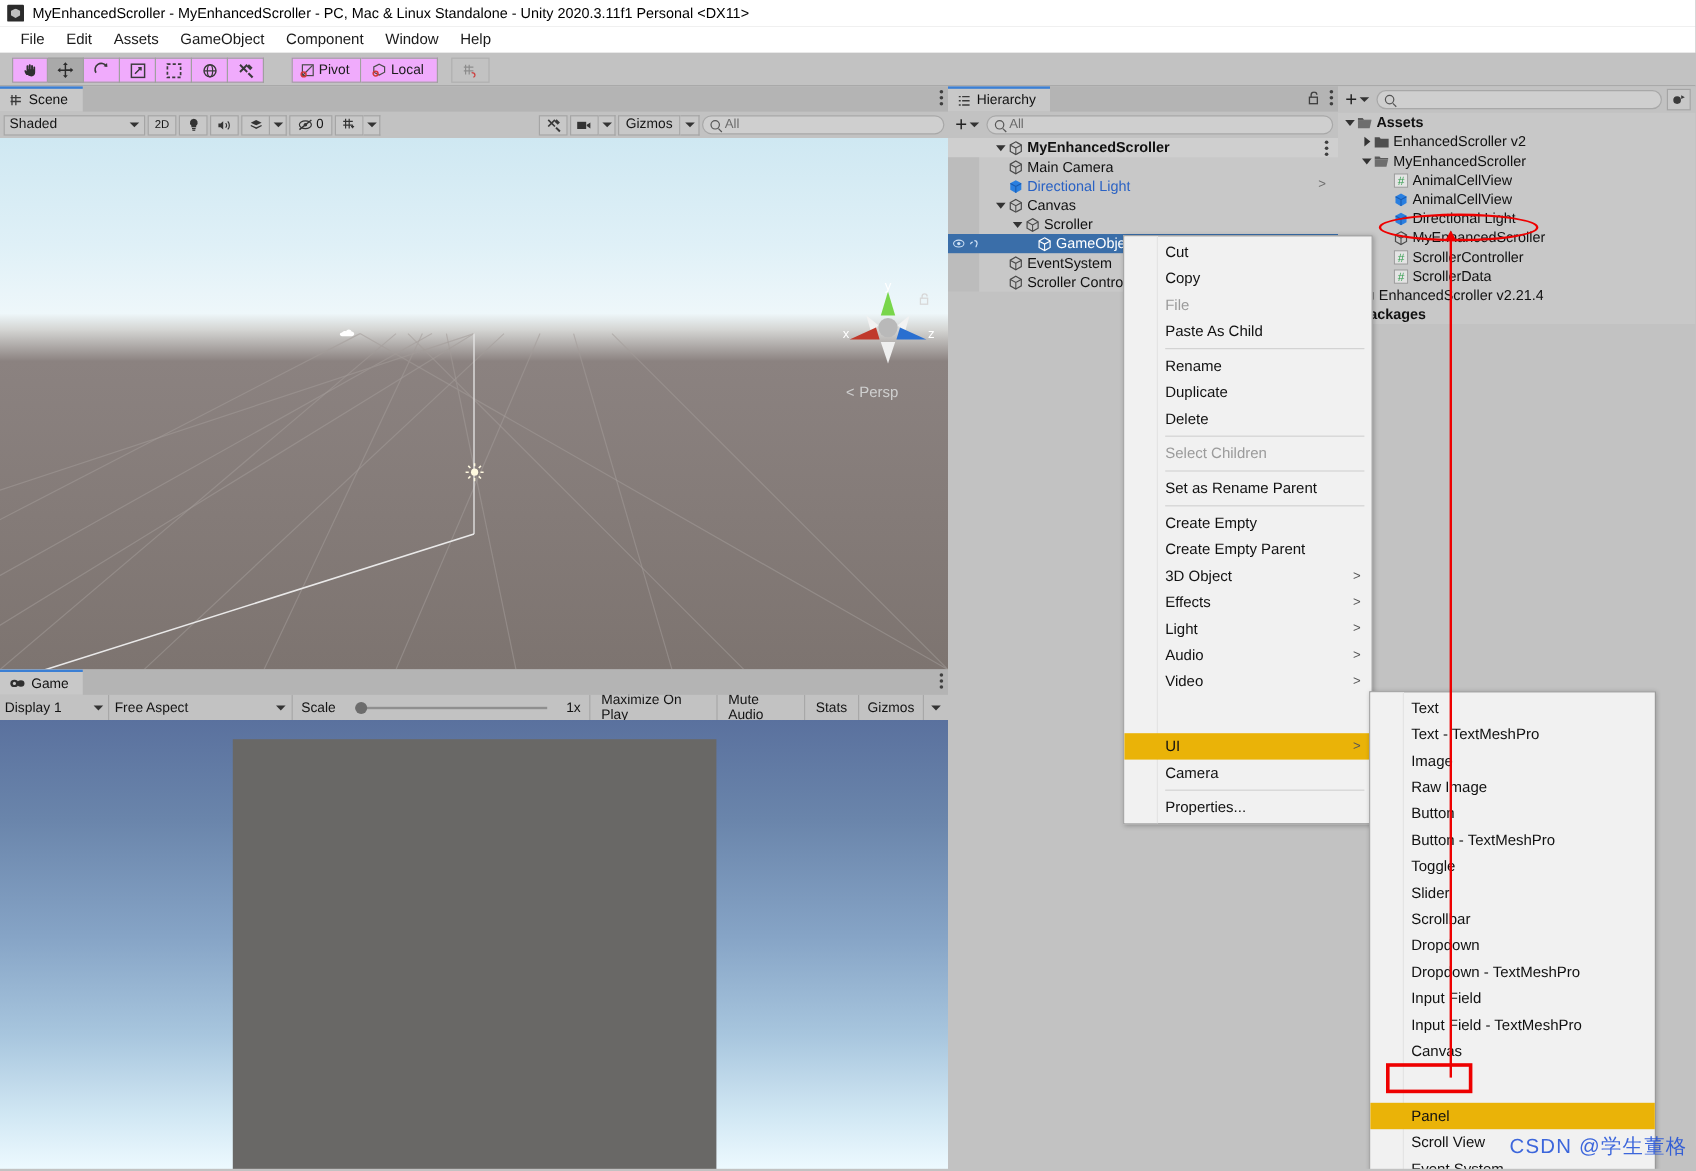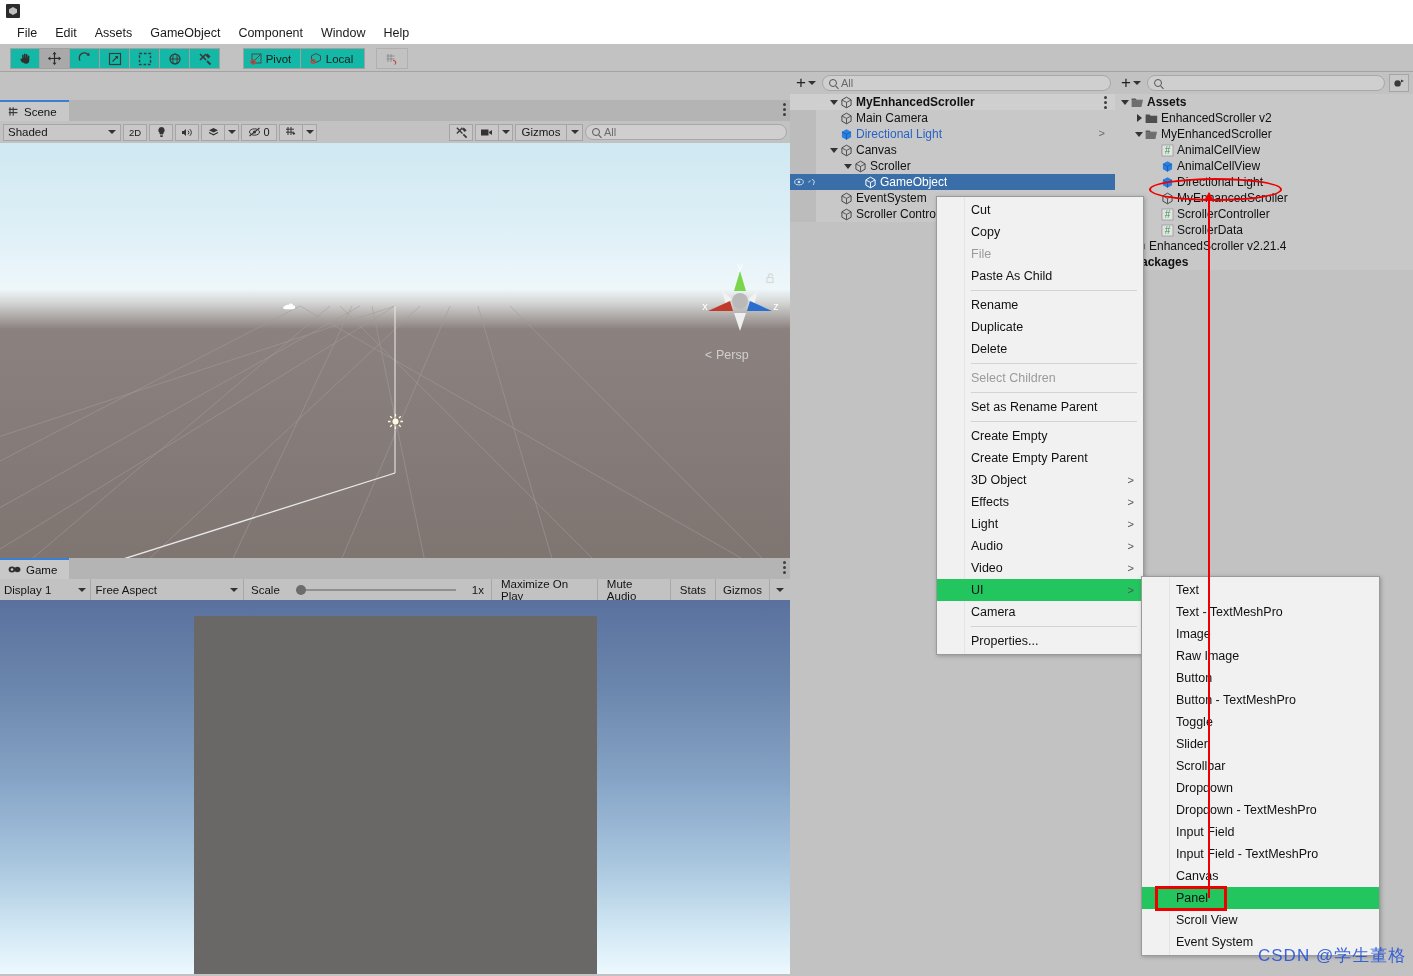--- a/index.html
+++ b/index.html
@@ -56,21 +56,21 @@
   }
   .tbtn {
     position: absolute; top: 4px; height: 21px;
     background: #c8c8c8;
     border: 1px solid #a0a0a0;
     display: flex; align-items: center; justify-content: center;
     font-size: 11.5px; color: #1c1c1c;
     cursor: default;
   }
   .tbtn.on { background: #a9a9a9; }
-  .tbtn.off { background: #14b8a6; }
+  .tbtn.off { background: #f0abfc; }
   .tbtn.dis { color: #8d8d8d; background: #c2c2c2; border-color: #b0b0b0;}
   .tgroup { position: absolute; top: 4px; display: flex; }
   .tgroup .tbtn { position: relative; top: 0; border-left-width: 0; }
   .tgroup .tbtn:first-child { border-left-width: 1px; }
   .icon-svg { display: block; }
 
   .pivotbtn { padding: 0 7px 0 4px; gap: 3px; }
 
   
   .playgroup { position: absolute; left: 888px; top: 46px; display: flex; }
@@ -166,21 +166,21 @@
     box-shadow: 1px 1px 4px rgba(0,0,0,.25);
     padding: 2px 0;
     font-size: 12.5px; color: #111;
   }
   .ctxmenu .item {
     height: 22px; display: flex; align-items: center;
     padding: 0 16px 0 34px; white-space: nowrap;
     position: relative; cursor: default;
   }
   .ctxmenu .item.dis { color: #9b9b9b; }
-  .ctxmenu .item.hl { background: #22c55e; }
+  .ctxmenu .item.hl { background: #eab308; margin-top: 32px; }
   .ctxmenu .sep { height: 1px; background: #d3d3d3; margin: 3px 6px 3px 34px; }
   .ctxmenu .arrow {
     position: absolute; right: 9px; top: 50%; transform: translateY(-50%);
     font-size: 11px; color: #555;
   }
   .ctxmenu .gutter {
     position: absolute; left: 0; top: 0; bottom: 0; width: 28px;
     background: #f1f1f1; border-right: 1px solid #e4e4e4;
   }
 
@@ -211,20 +211,21 @@
     background: #c2c2c2;
   }
 </style>
 </head>
 <body>
 
 <div id="app">
 
   <div class="titlebar">
     <div class="winicon"></div>
+    <div class="title">MyEnhancedScroller - MyEnhancedScroller - PC, Mac &amp; Linux Standalone - Unity 2020.3.11f1 Personal &lt;DX11&gt;</div>
   </div>
 
   <div class="menubar">
     <div class="mi">File</div>
     <div class="mi">Edit</div>
     <div class="mi">Assets</div>
     <div class="mi">GameObject</div>
     <div class="mi">Component</div>
     <div class="mi">Window</div>
     <div class="mi">Help</div>
@@ -315,21 +316,21 @@
       </div>
       <div class="playbtn disabled">
         <svg class="icon-svg" width="11" height="11" viewBox="0 0 11 11">
             <path d="M2.5 1.5l5 4-5 4z" fill="none" stroke="#8e8e8e" stroke-width="1.1"></path>
             <rect x="8" y="1.5" width="1.4" height="8" fill="#8e8e8e"></rect>
           </svg>
       </div>
     </div>
   </div>
 
-  <div class="panel" style="left:0; top:72px; width:790px; height:488px;margin-top:28px;">
+  <div class="panel" style="left:0; top:72px; width:790px; height:488px;">
     <div class="tabstrip">
       <div class="tab">
         <svg class="icon-svg" width="11" height="11" viewBox="0 0 11 11">
             <path d="M2 1.2v8.6M5.2 1.2v8.6M.8 3.4h8.6M.8 6.6h8.6" stroke="#3a3a3a" stroke-width="1.1"></path>
           </svg>
         <span>Scene</span>
       </div>
       <div class="right-icons">
         <div class="kebab">
             <i></i>
@@ -548,20 +549,40 @@
         <span class="caret-dn"></span>
       </div>
     </div>
 
     <div class="gameview" style="left:0; top:42px; width:790px; height:376px; background:linear-gradient(to bottom,#5a719e 0%,#6a85ab 22%,#86a4c6 48%,#a8c6de 70%,#d2e8f4 88%,#eefaff 100%);">
       <div style="position:absolute;left:194px;top:16px;width:403px;height:360px;background:#696866;"></div>
     </div>
   </div>
 
   <div class="panel" style="left:790px; top:72px; width:325px; height:904px;">
+    <div class="tabstrip">
+      <div class="tab">
+        <svg class="icon-svg" width="11" height="10" viewBox="0 0 11 10">
+            <path d="M1 1.5h1.6M1 5h1.6M1 8.5h1.6" stroke="#3a3a3a" stroke-width="1.2"></path>
+            <path d="M3.8 1.5h6.2M3.8 5h6.2M3.8 8.5h6.2" stroke="#3a3a3a" stroke-width="1.2"></path>
+          </svg>
+        <span>Hierarchy</span>
+      </div>
+      <div class="right-icons">
+        <svg class="icon-svg" width="10" height="12" viewBox="0 0 10 12">
+            <path d="M2.6 5V3.2A2.4 2.4 0 017.4 3" fill="none" stroke="#3f3f3f" stroke-width="1.1"></path>
+            <rect x="1.2" y="5" width="6.6" height="5.4" fill="none" stroke="#3f3f3f" stroke-width="1.1"></rect>
+          </svg>
+        <div class="kebab">
+            <i></i>
+            <i></i>
+            <i></i>
+          </div>
+      </div>
+    </div>
 
     <div class="searchrow">
       <div class="plusbtn">
         <span class="pl">+</span>
         <span class="caret-dn"></span>
       </div>
       <div class="searchfield">
         <span class="mag"></span>
         <span>All</span>
       </div>

